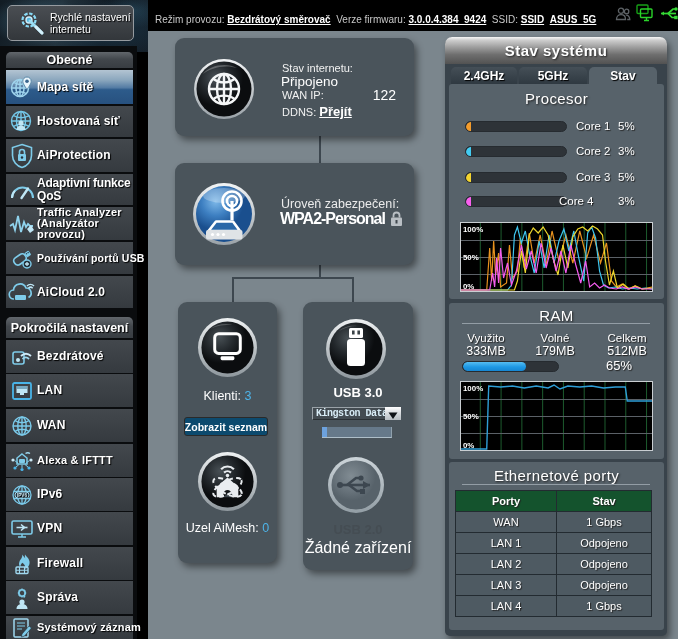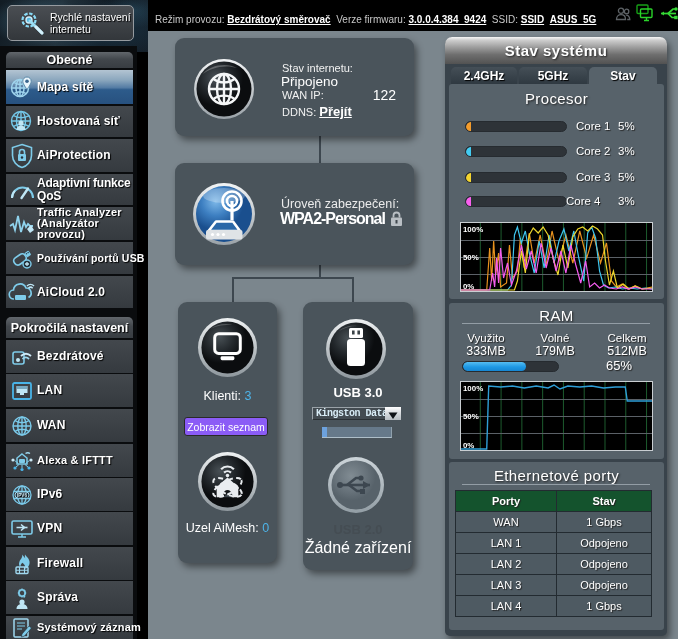--- a/index.html
+++ b/index.html
@@ -365,21 +365,21 @@
 <linearGradient id="gring2" x1="0" y1="0" x2="0" y2="1">
           <stop offset="0%" stop-color="#eef1f2"></stop>
           <stop offset="100%" stop-color="#8e979d"></stop>
         </linearGradient>
       </defs>
 <rect x="18" y="17" width="26" height="20" rx="4" fill="none" stroke="#fff" stroke-width="3"></rect>
       <rect x="24" y="40" width="14" height="4" rx="1.5" fill="#fff"></rect>
 <path d="M14 12c5-4 14-6 22-4-8 0-16 1-22 4z" fill="rgba(255,255,255,.22)"></path>
     </svg>
 <div class="abs" style="left:178px;top:389px;width:99px;text-align:center;color:#fff;font-size:12.5px">Klienti: <span style="color:#4db3e8">3</span></div>
-<div class="abs" style="left:184px;top:417px;width:84px;height:19px;background:#8b5cf6;border-radius:3px;color:#fff;font-weight:normal;font-size:10.5px;display:flex;align-items:center;justify-content:center;border:1px solid #2a2a2a;white-space:nowrap">Zobrazit seznam</div>
+<div class="abs" style="left:184px;top:417px;width:84px;height:19px;background:#0c4a6e;border-radius:3px;color:#fff;font-weight:bold;font-size:10.5px;display:flex;align-items:center;justify-content:center;border:1px solid #2a2a2a;white-space:nowrap">Zobrazit seznam</div>
 <svg class="abs" style="left:197px;top:451px" width="61" height="61" viewBox="0 0 62 62">
 <circle cx="31" cy="31" r="30" fill="url(#gring2)"></circle>
       <circle cx="31" cy="31" r="26.5" fill="url(#gmet2)"></circle>
 <path d="M20 36.5L31 27l11 9.5V47h-6.8v-3.2a4.2 4.2 0 0 0-8.4 0V47H20z" fill="#e9edf0"></path>
 <path d="M26.8 47l6-5.5 3.4 3.2V47z" fill="#394249"></path>
 <ellipse cx="31" cy="37" rx="16" ry="6.5" fill="none" stroke="#e9edf0" stroke-width="2" stroke-dasharray="5 3.4" transform="rotate(-28 31 37)"></ellipse>
 <ellipse cx="31" cy="37" rx="16" ry="6.5" fill="none" stroke="#e9edf0" stroke-width="2" stroke-dasharray="5 3.4" transform="rotate(28 31 37)"></ellipse>
 <path d="M24.5 18.5a9 9 0 0 1 13 0" stroke="#e9edf0" stroke-width="2.2" fill="none"></path>
       <path d="M27.5 22a5 5 0 0 1 7 0" stroke="#e9edf0" stroke-width="2.2" fill="none"></path>
       <circle cx="31" cy="25" r="1.8" fill="#e9edf0"></circle>
@@ -450,21 +450,21 @@
 <div class="clabel" style="left:127px;top:61px">Core 2</div>
         <div class="clabel" style="left:169px;top:61px">3%</div>
 <div class="corebar" style="top:88px">
           <div class="cap" style="background:#f5d52f"></div>
         </div>
 <div class="clabel" style="left:127px;top:87px">Core 3</div>
         <div class="clabel" style="left:169px;top:87px">5%</div>
 <div class="corebar" style="top:112px">
           <div class="cap" style="background:#f960ef"></div>
         </div>
-<div class="clabel" style="left:117px;top:111px">Core 4</div>
+<div class="clabel" style="left:110px;top:111px">Core 4</div>
         <div class="clabel" style="left:169px;top:111px">3%</div>
 <svg class="chart" style="top:138px;height:70px" width="193" height="68" viewBox="0 0 193 68" preserveAspectRatio="none">
 <g stroke="#1d5c2e" stroke-width="1">
             <path d="M19.5 0V68M40.5 0V68M61.5 0V68M82.5 0V68M103.5 0V68M124.5 0V68M145.5 0V68M166.5 0V68M187.5 0V68"></path>
           </g>
 <g stroke="#5c6268" stroke-width="1">
             <path d="M0 17.5h193M0 34.5h193M0 51.5h193"></path>
           </g>
 <path d="M0 67H26L29 25 31 58 33 18 35 52 38 30 40 64 46 60 49 22 52 55 57 48 60 15 64 45 69 10 74 40 80 12 86 42 92 8 99 38 106 12 113 40 120 8 127 35 134 12 141 40 147 20 152 58 157 64 163 61 169 66 176 63 183 66 193 64" fill="none" stroke="#e8921e" stroke-width="1.2"></path>
 <path d="M0 67H47L51 62 54 12 57 4 61 20 65 8 69 30 74 50 79 18 84 45 89 12 94 40 99 18 104 6 109 28 114 8 119 35 124 58 128 10 132 4 136 15 140 48 144 62 149 65 156 64 163 66 170 65 178 66 186 65 193 66" fill="none" stroke="#3ec6ef" stroke-width="1.2"></path>

